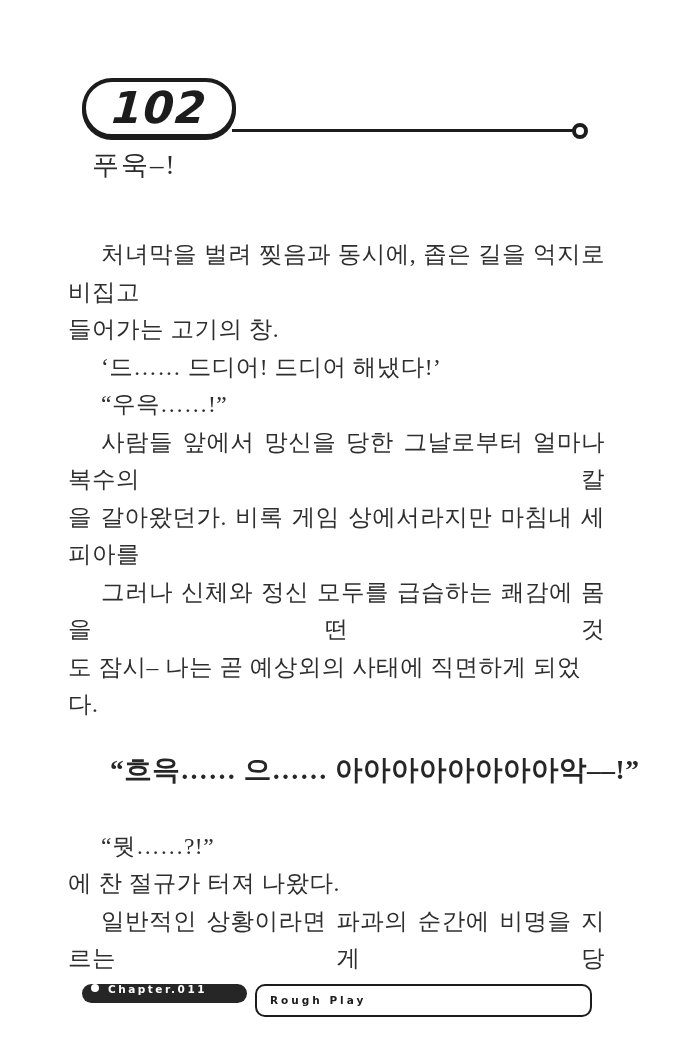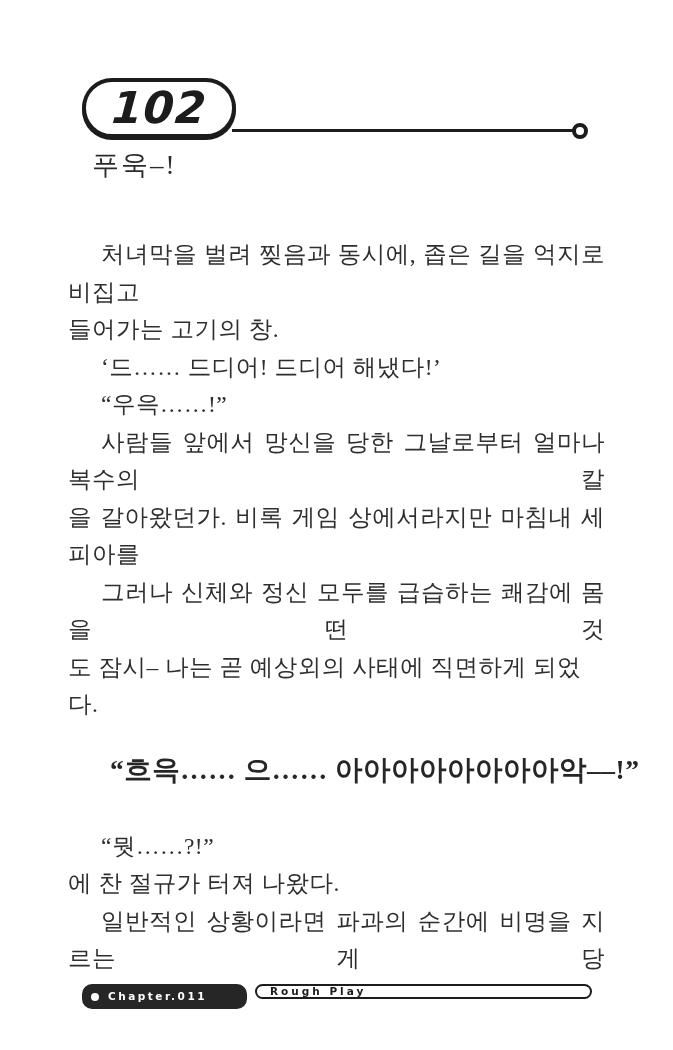--- a/index.html
+++ b/index.html
@@ -52,38 +52,38 @@
   .ln.just{text-align:justify;text-align-last:justify;text-justify:inter-word;}
   .scream{
     margin:26px 0 38px 42px;
     font-size:27.5px;line-height:40px;font-weight:700;color:#262626;
     letter-spacing:0.5px;white-space:nowrap;
   }
   
   .footer{position:absolute;top:984px;left:0;width:673px;height:22px;}
   .chapter-pill{
     position:absolute;left:82px;top:0;
-    width:165px;height:25px;box-sizing:border-box;
+    width:165px;height:19px;box-sizing:border-box;
     background:#262626;border-radius:10px;
-    display:flex;align-items:center;
+    display:flex;
     padding-left:9px;
   }
   .chapter-pill .dot{
     width:8px;height:8px;border-radius:50%;background:#ffffff;
     margin-right:9px;flex:0 0 auto;
   }
   .chapter-pill .txt{
     color:#ffffff;
     font-family:"DejaVu Sans","Liberation Sans",sans-serif;
     font-size:10.5px;font-weight:700;letter-spacing:2.5px;line-height:1;
     padding-bottom:1px;
   }
   .title-pill{
     position:absolute;left:255px;top:0;
-    width:337px;height:15px;box-sizing:border-box;
+    width:337px;height:33px;box-sizing:border-box;
     background:#fff;border:2px solid #1c1c1c;border-radius:10px;
     display:flex;align-items:center;
     padding-left:13px;
   }
   .title-pill .txt{
     color:#1c1c1c;
     font-family:"DejaVu Sans","Liberation Sans",sans-serif;
     font-size:10.5px;font-weight:700;letter-spacing:3px;line-height:1;
     padding-bottom:1px;
   }

